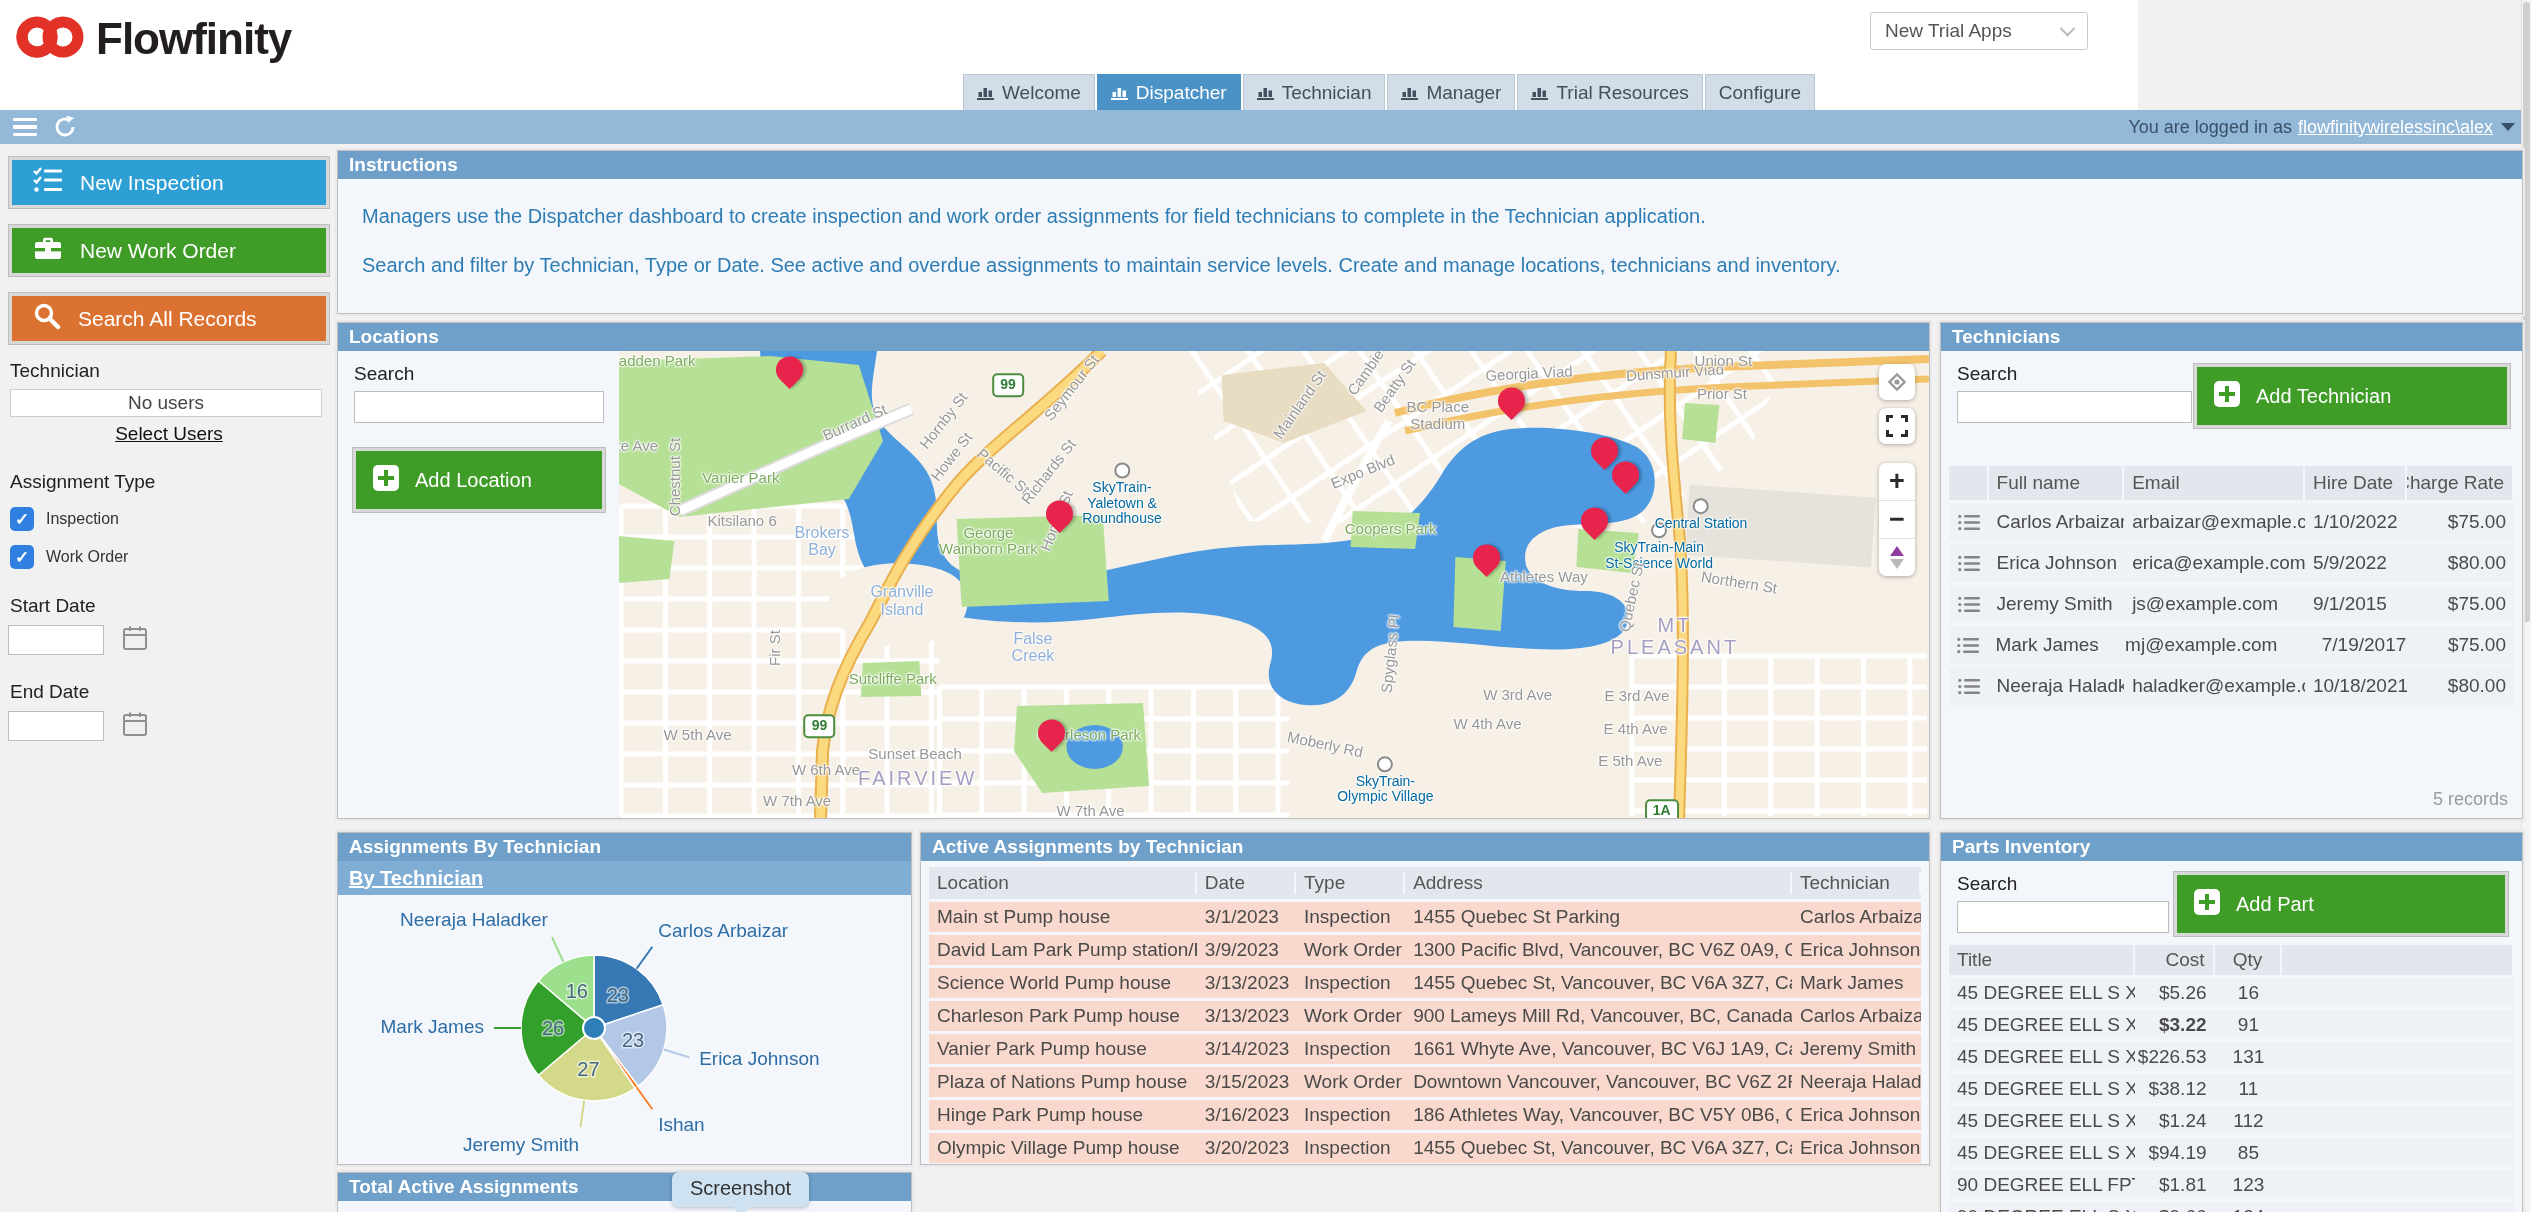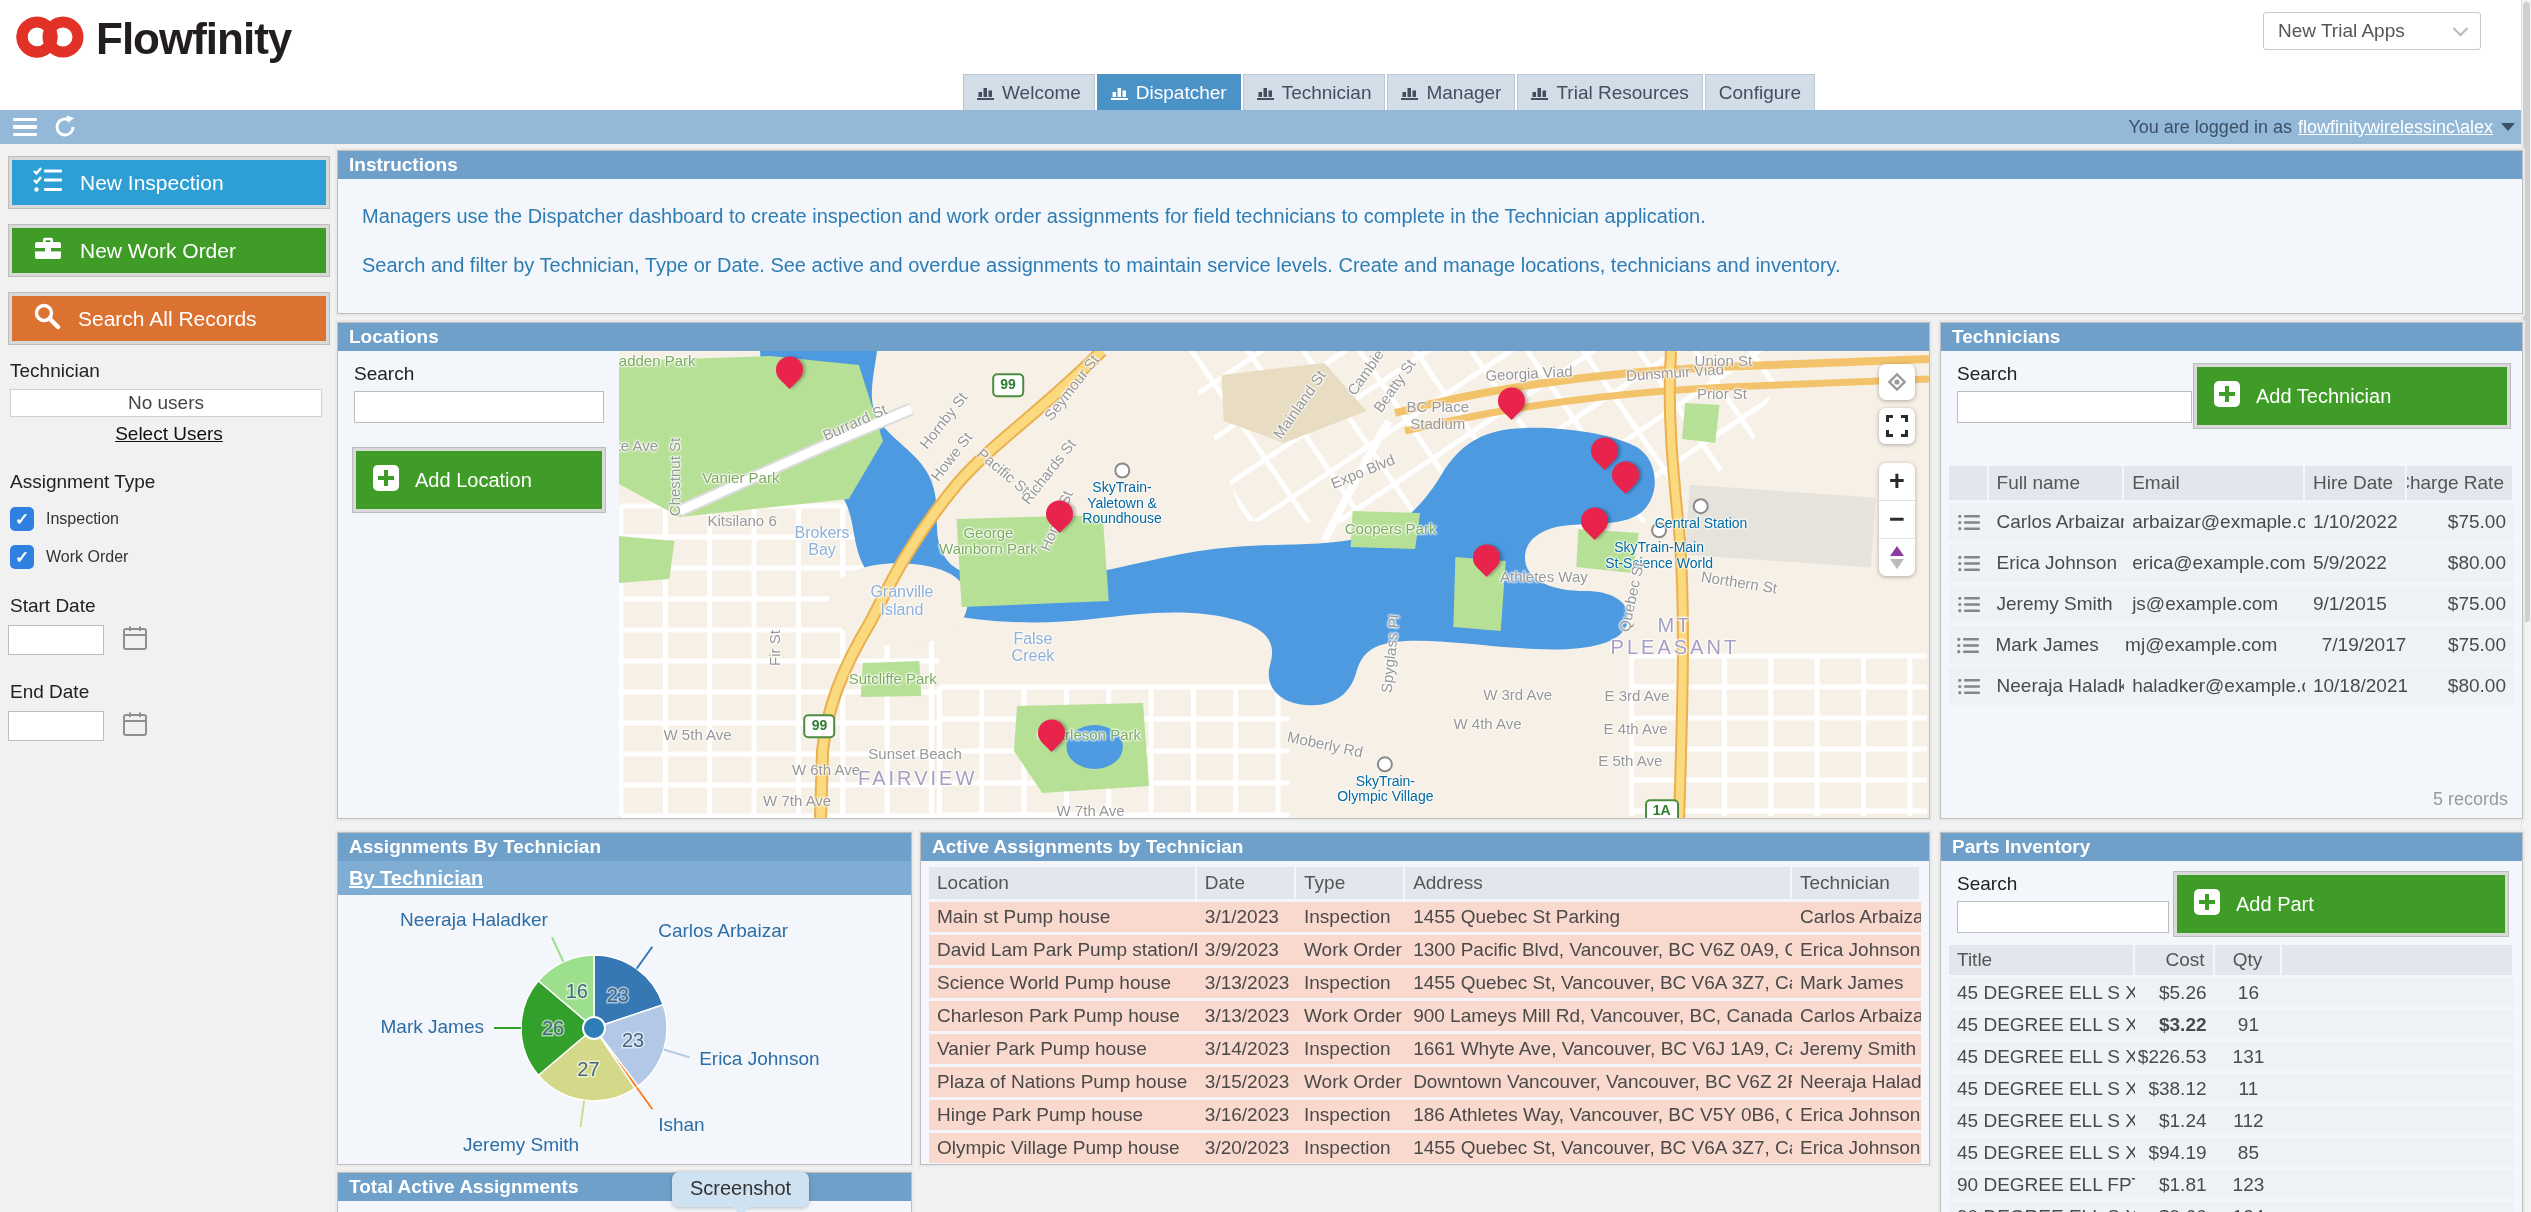--- a/index.html
+++ b/index.html
@@ -2,21 +2,21 @@
 <html><head>
 <meta charset="utf-8">
 <style>
   * { box-sizing: border-box; margin: 0; padding: 0; }
   html,body { width:2531px; height:1212px; }
   body {
     position:relative; overflow:hidden; background:#f1f1f1;
     font-family:"Liberation Sans", sans-serif; color:#333;
   }
   
-  #app-header { position:absolute; left:0; top:0; width:2531px; height:110px; background:#fff; }
+  #app-header { position:absolute; left:0; top:0; width:2138px; height:110px; background:#fff; }
   #logo { position:absolute; left:16px; top:12px; display:flex; align-items:center; gap:8px; }
   #logo .brand-text { font-size:44px; font-weight:bold; color:#221e1f; letter-spacing:-1px; }
   #app-select {
     position:absolute; right:50px; top:12px; width:218px; height:38px; background:#fff;
     border:1px solid #c9c9c9; border-radius:3px; display:flex; align-items:center;
     padding:0 14px; font-size:19px; color:#555;
   }
   #app-select .chev { margin-left:auto; width:11px; height:11px; border-right:2px solid #b9b9b9; border-bottom:2px solid #b9b9b9; transform:rotate(45deg) translate(-2px,-2px); }
   
   #tab-bar { position:absolute; left:963px; top:74px; display:flex; height:36px; }
@@ -102,21 +102,21 @@
   .data-table .th-row .td { border-right:2px solid #f3f7fb; }
   .data-table .td { padding:0 8px; white-space:nowrap; overflow:hidden; display:flex; align-items:center; }
   .tech-like .tr:not(.th-row) { background:#eef2f7; }
   .tech-like .th-row { height:34px; }
   #tech-table { top:115px; }
   #tech-table .tr:not(.th-row) { height:38px; }
   #parts-table { top:84px; }
   #parts-table .th-row { height:30px; }
   #parts-table .tr:not(.th-row) { height:29px; }
   #active-table { top:6px; }
-  #active-table .th-row { height:32px; }
+  #active-table .th-row { height:32px;align-items:center; }
   #active-table .tr:not(.th-row) { height:30px; background:#f9d9cd; }
   .al-r { justify-content:flex-end; }
   .al-c { justify-content:center; }
   #tech-footer { position:absolute; right:14px; bottom:8px; font-size:18px; color:#9a9a9a; }
   
   #chart-subbar { height:34px; background:#7fadd3; display:flex; align-items:center; padding:0 11px; }
   #chart-subbar a { color:#fff; font-size:20px; font-weight:bold; text-decoration:underline; cursor:pointer; }
   #pie-area { position:absolute; left:0; right:0; top:34px; bottom:0; }
   
   #tooltip { position:absolute; left:672px; top:1172px; background:#cfe2f2; border-radius:7px; padding:5px 18px 7px; font-size:20px; color:#333; box-shadow:0 1px 4px rgba(0,0,0,.25); z-index:50; }

